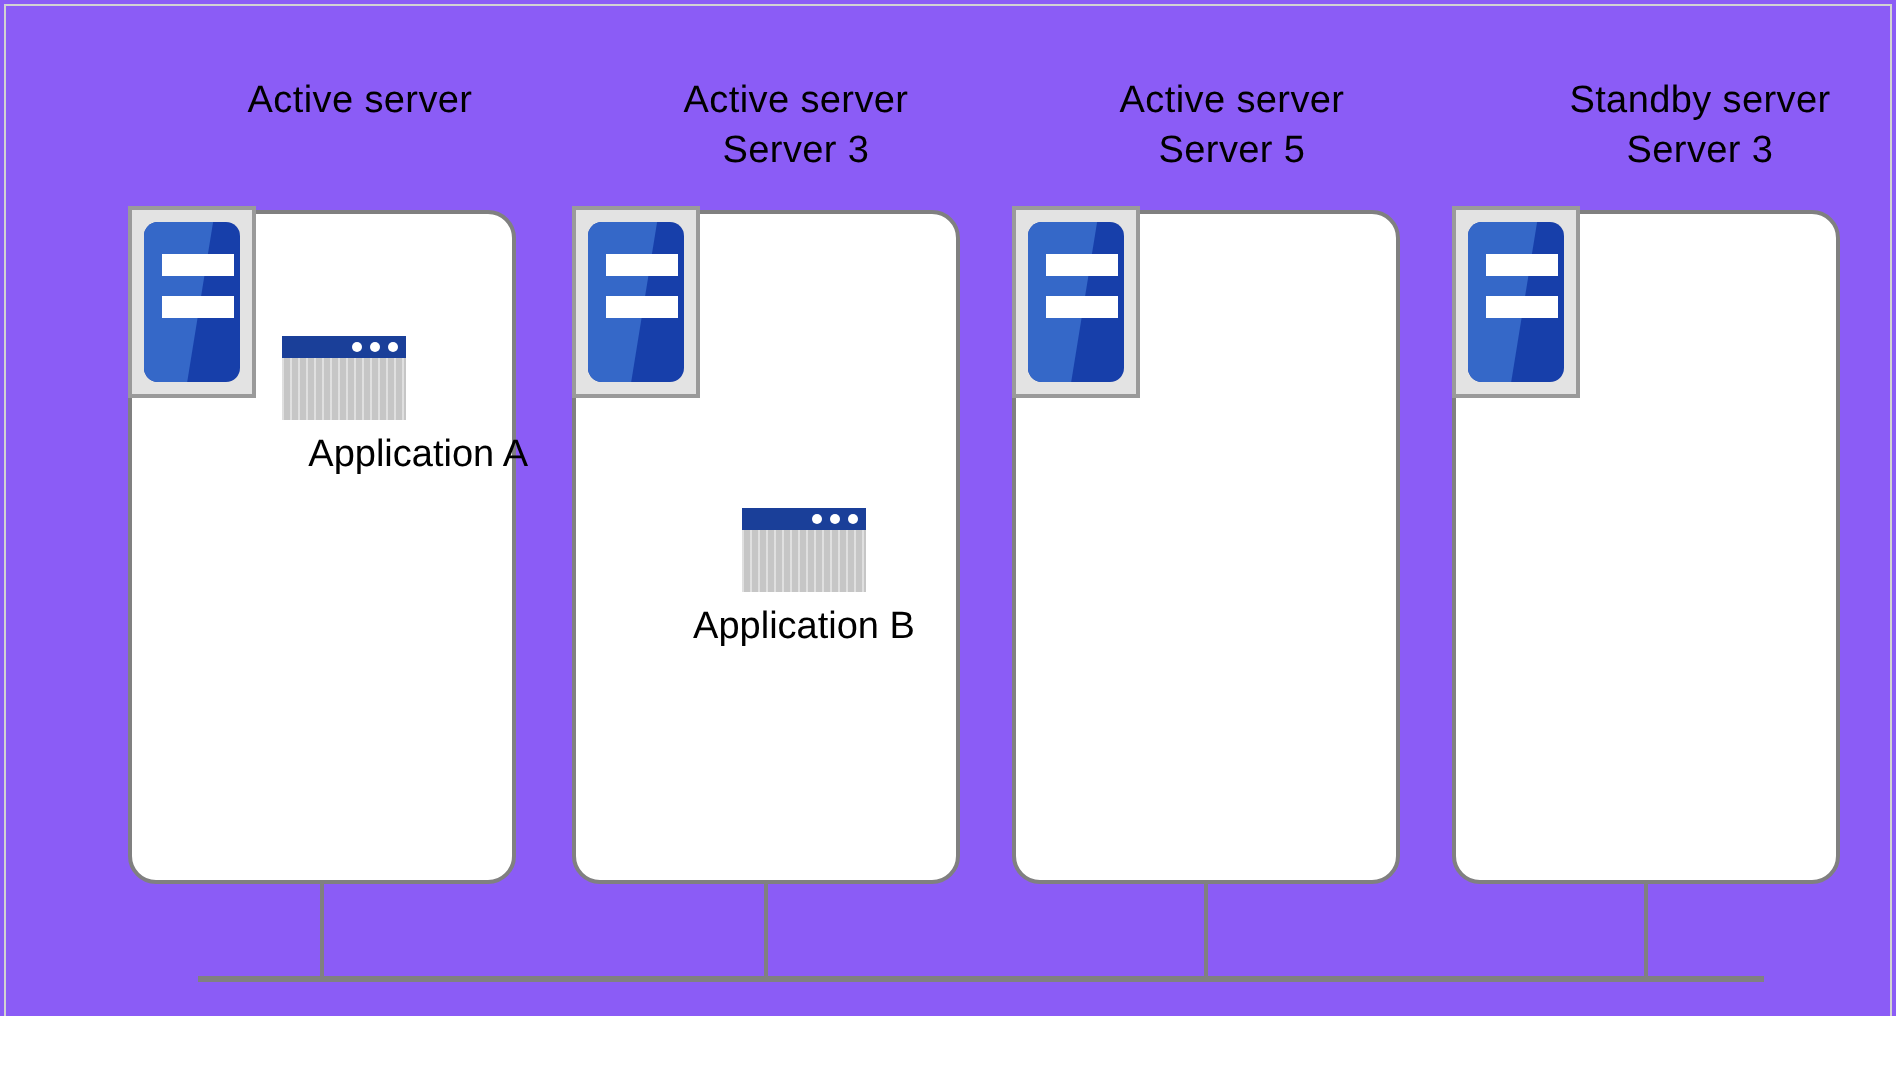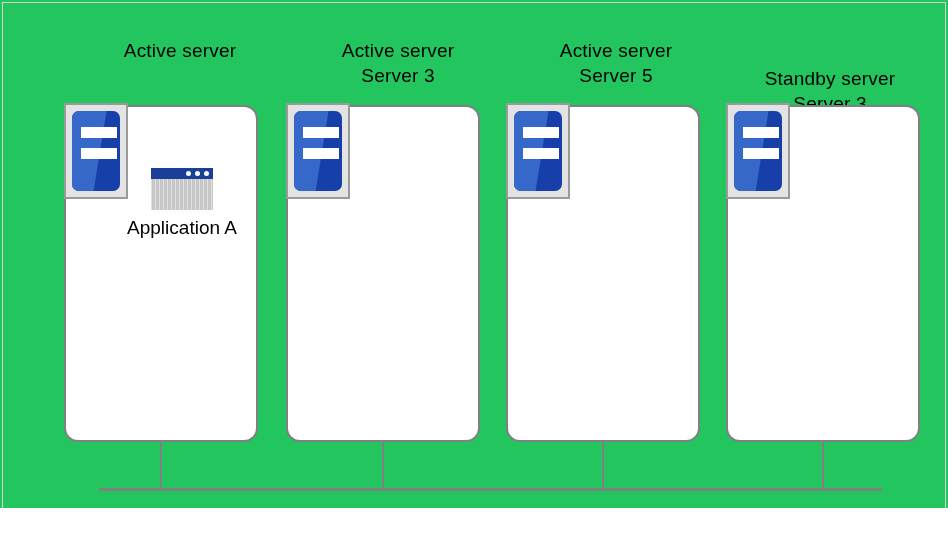--- a/index.html
+++ b/index.html
@@ -7,21 +7,21 @@
     padding: 0;
     background: #ffffff;
   }
   body {
     font-family: "Liberation Sans", sans-serif;
   }
   #canvas {
     position: relative;
     width: 948px;
     height: 508px;
-    background: #22c55e;
+    background: #8b5cf6;
     box-sizing: border-box;
     overflow: hidden;
   }
   
   .outer-frame {
     position: absolute;
     left: 2px;
     top: 2px;
     width: 944px;
     height: 540px;
@@ -173,36 +173,36 @@
   <div class="server-header" style="left:300px; top:38px; width:196px;">
     <span class="hdr-line">Active server</span>
     <span class="hdr-line">Server 3</span>
   </div>
 
   <div class="server-header" style="left:518px; top:38px; width:196px;">
     <span class="hdr-line">Active server</span>
     <span class="hdr-line">Server 5</span>
   </div>
 
-  <div class="server-header" style="left:732px; top:38px; width:196px;margin-top:28px;">
+  <div class="server-header" style="left:752px; top:38px; width:196px;">
     <span class="hdr-line">Standby server</span>
     <span class="hdr-line">Server 3</span>
   </div>
 
   <div class="server-box" style="left:64px; top:105px; width:194px; height:337px;"></div>
 
   <div class="server-icon" style="left:64px; top:103px;">
     <div class="si-body">
       <div class="si-face"></div>
       <div class="si-bar si-bar-1"></div>
       <div class="si-bar si-bar-2"></div>
     </div>
   </div>
 
-  <div class="app-group" style="left:90px; top:168px; width:184px;">
+  <div class="app-group" style="left:80px; top:168px; width:184px;text-align:right;">
     <div class="app-icon">
       <div class="ai-title">
         <div class="ai-dots">
           <span class="ai-dot"></span>
           <span class="ai-dot"></span>
           <span class="ai-dot"></span>
         </div>
       </div>
       <div class="ai-body"></div>
     </div>
@@ -212,20 +212,33 @@
   <div class="server-box" style="left:286px; top:105px; width:194px; height:337px;"></div>
 
   <div class="server-icon" style="left:286px; top:103px;">
     <div class="si-body">
       <div class="si-face"></div>
       <div class="si-bar si-bar-1"></div>
       <div class="si-bar si-bar-2"></div>
     </div>
   </div>
 
+  <div class="app-group" style="left:310px; top:254px; width:184px;">
+    <div class="app-icon">
+      <div class="ai-title">
+        <div class="ai-dots">
+          <span class="ai-dot"></span>
+          <span class="ai-dot"></span>
+          <span class="ai-dot"></span>
+        </div>
+      </div>
+      <div class="ai-body"></div>
+    </div>
+    <div class="app-label">Application  B</div>
+  </div>
 
   <div class="server-box" style="left:506px; top:105px; width:194px; height:337px;"></div>
 
   <div class="server-icon" style="left:506px; top:103px;">
     <div class="si-body">
       <div class="si-face"></div>
       <div class="si-bar si-bar-1"></div>
       <div class="si-bar si-bar-2"></div>
     </div>
   </div>

